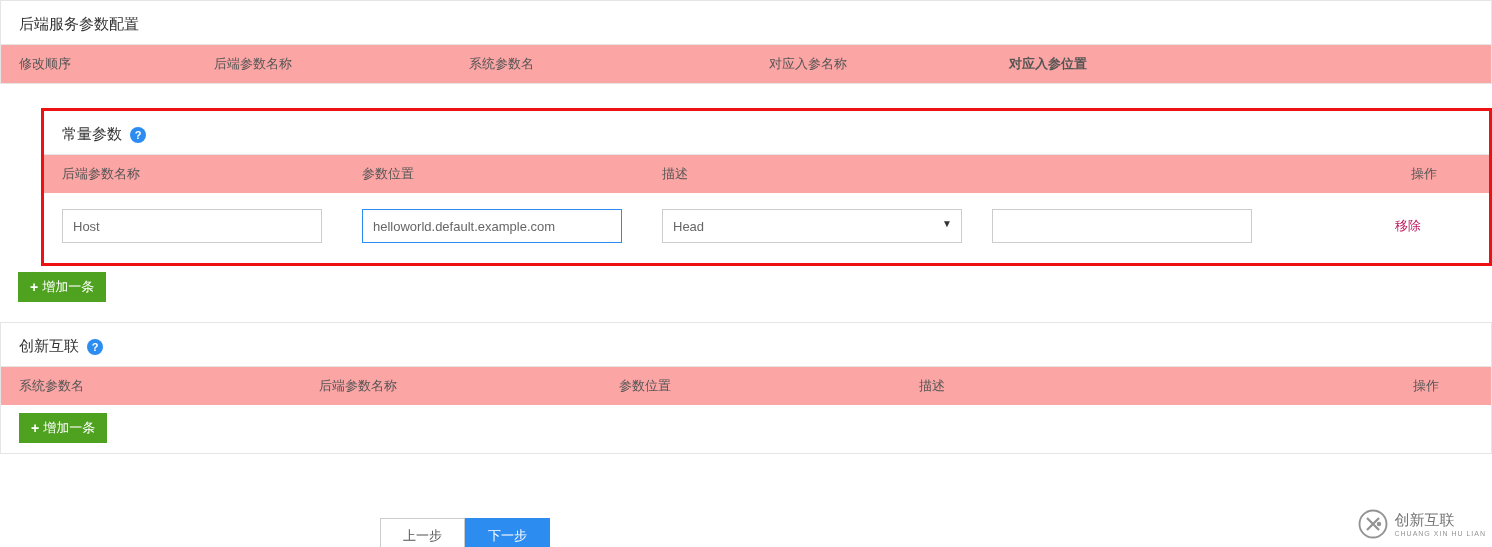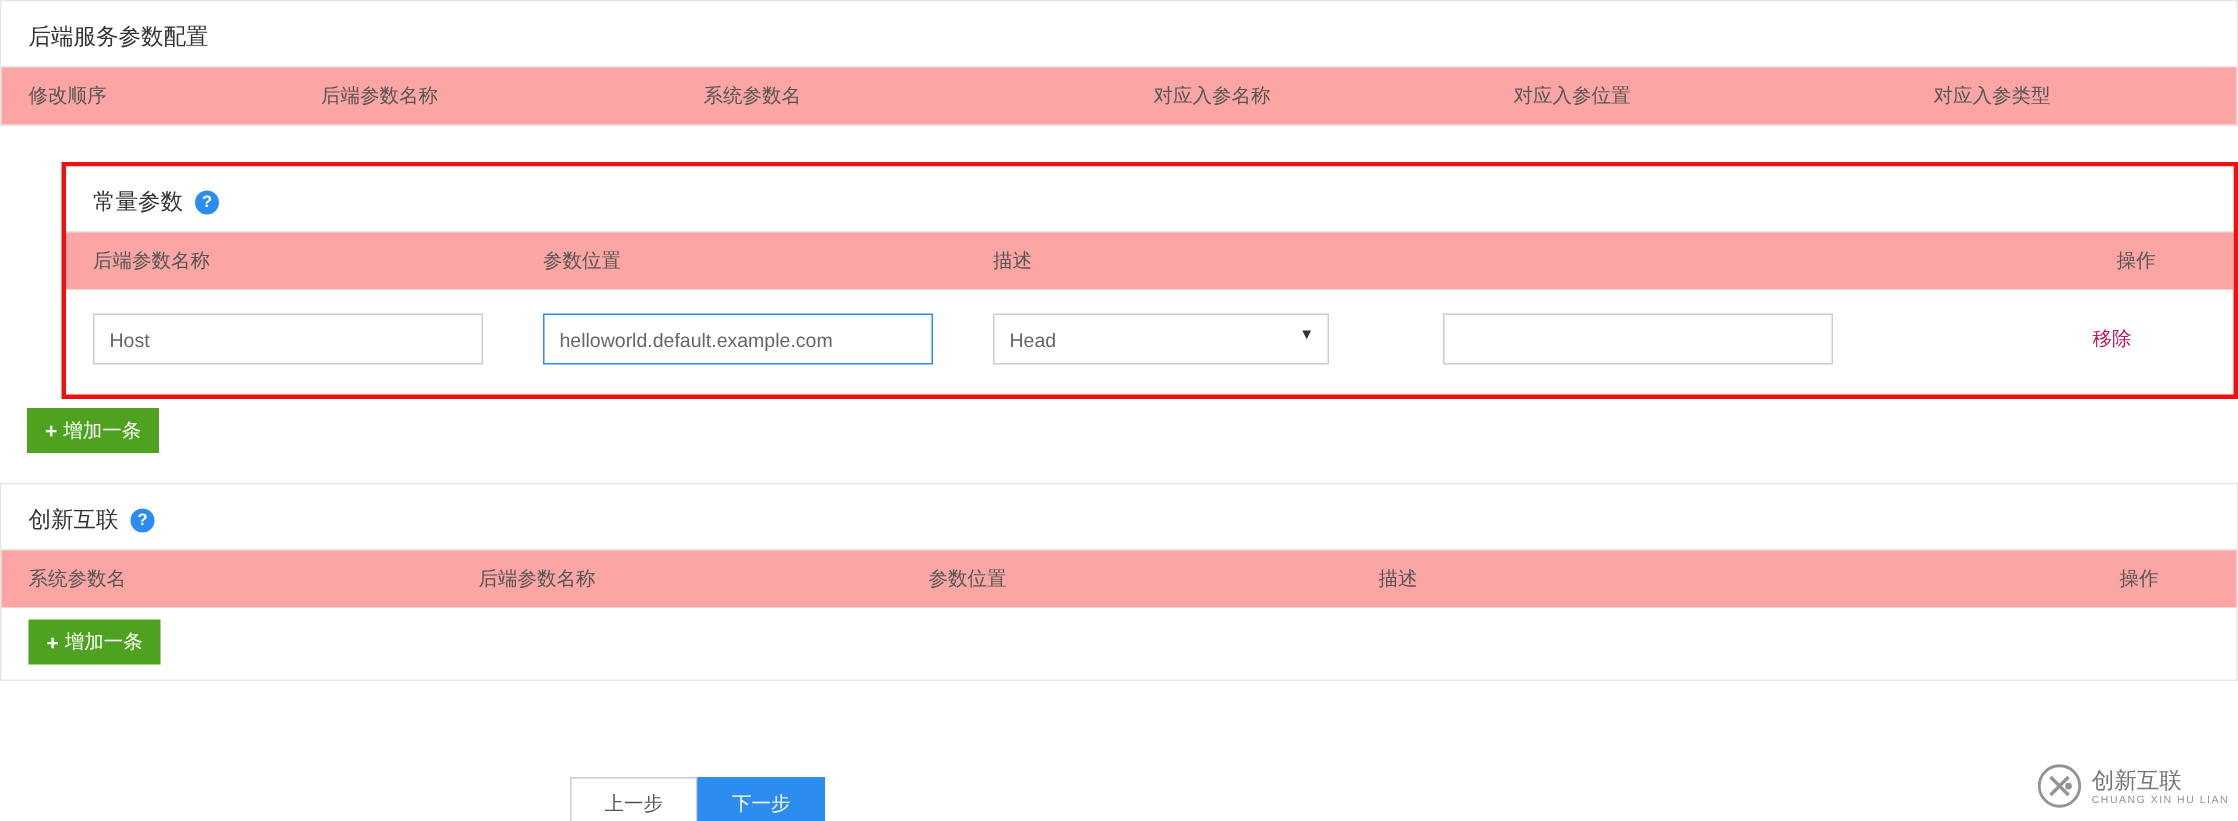--- a/index.html
+++ b/index.html
@@ -29,21 +29,21 @@
       padding: 10px 18px;
       background: #fca5a5;
       border-top: 1px solid #e5e5e5;
       color: #555;
       font-size: 13px;
     }
     .col-1 { flex: 0 0 195px; }
     .col-2 { flex: 0 0 255px; }
     .col-3 { flex: 0 0 300px; }
     .col-4 { flex: 0 0 240px; }
-    .col-5 { flex: 0 0 280px; }
+    .col-5 { flex: 0 0 280px; font-weight: bold; }
     .col-6 { flex: 1; }
     .const-col-name { flex: 0 0 300px; }
     .const-col-val { flex: 0 0 300px; }
     .const-col-pos { flex: 0 0 300px; }
     .const-col-desc { flex: 1; }
     .const-col-op { flex: 0 0 60px; text-align: left; }
     .sys-col-name { flex: 0 0 300px; }
     .sys-col-backend { flex: 0 0 300px; }
     .sys-col-pos { flex: 0 0 300px; }
     .sys-col-desc { flex: 1; }
@@ -75,21 +75,21 @@
       font-size: 13px;
       color: #666;
       outline: none;
     }
     input[type="text"].active {
       border: 1px solid #2d8cf0;
     }
     .desc-input { max-width: 520px; }
     .select-wrap {
       position: relative;
-      width: 224px;
+      width: 300px;
     }
     select {
       width: 100%;
       height: 34px;
       padding: 0 10px;
       border: 1px solid #ccc;
       font-size: 13px;
       color: #666;
       background: #fff;
       appearance: none;
@@ -182,21 +182,20 @@
 <div class="panel">
   <div class="panel-title">
     <span>后端服务参数配置</span>
   </div>
   <div class="header-row">
     <div class="col-1">修改顺序</div>
     <div class="col-2">后端参数名称</div>
     <div class="col-3">系统参数名</div>
     <div class="col-4">对应入参名称</div>
     <div class="col-5">对应入参位置</div>
-    <div class="col-6">对应入参类型</div>
   </div>
 </div>
 
 
 <div class="panel highlight-panel">
   <div class="panel-title">
     <span>常量参数</span>
     <span class="help-icon">?</span>
   </div>
   <div class="header-row">

